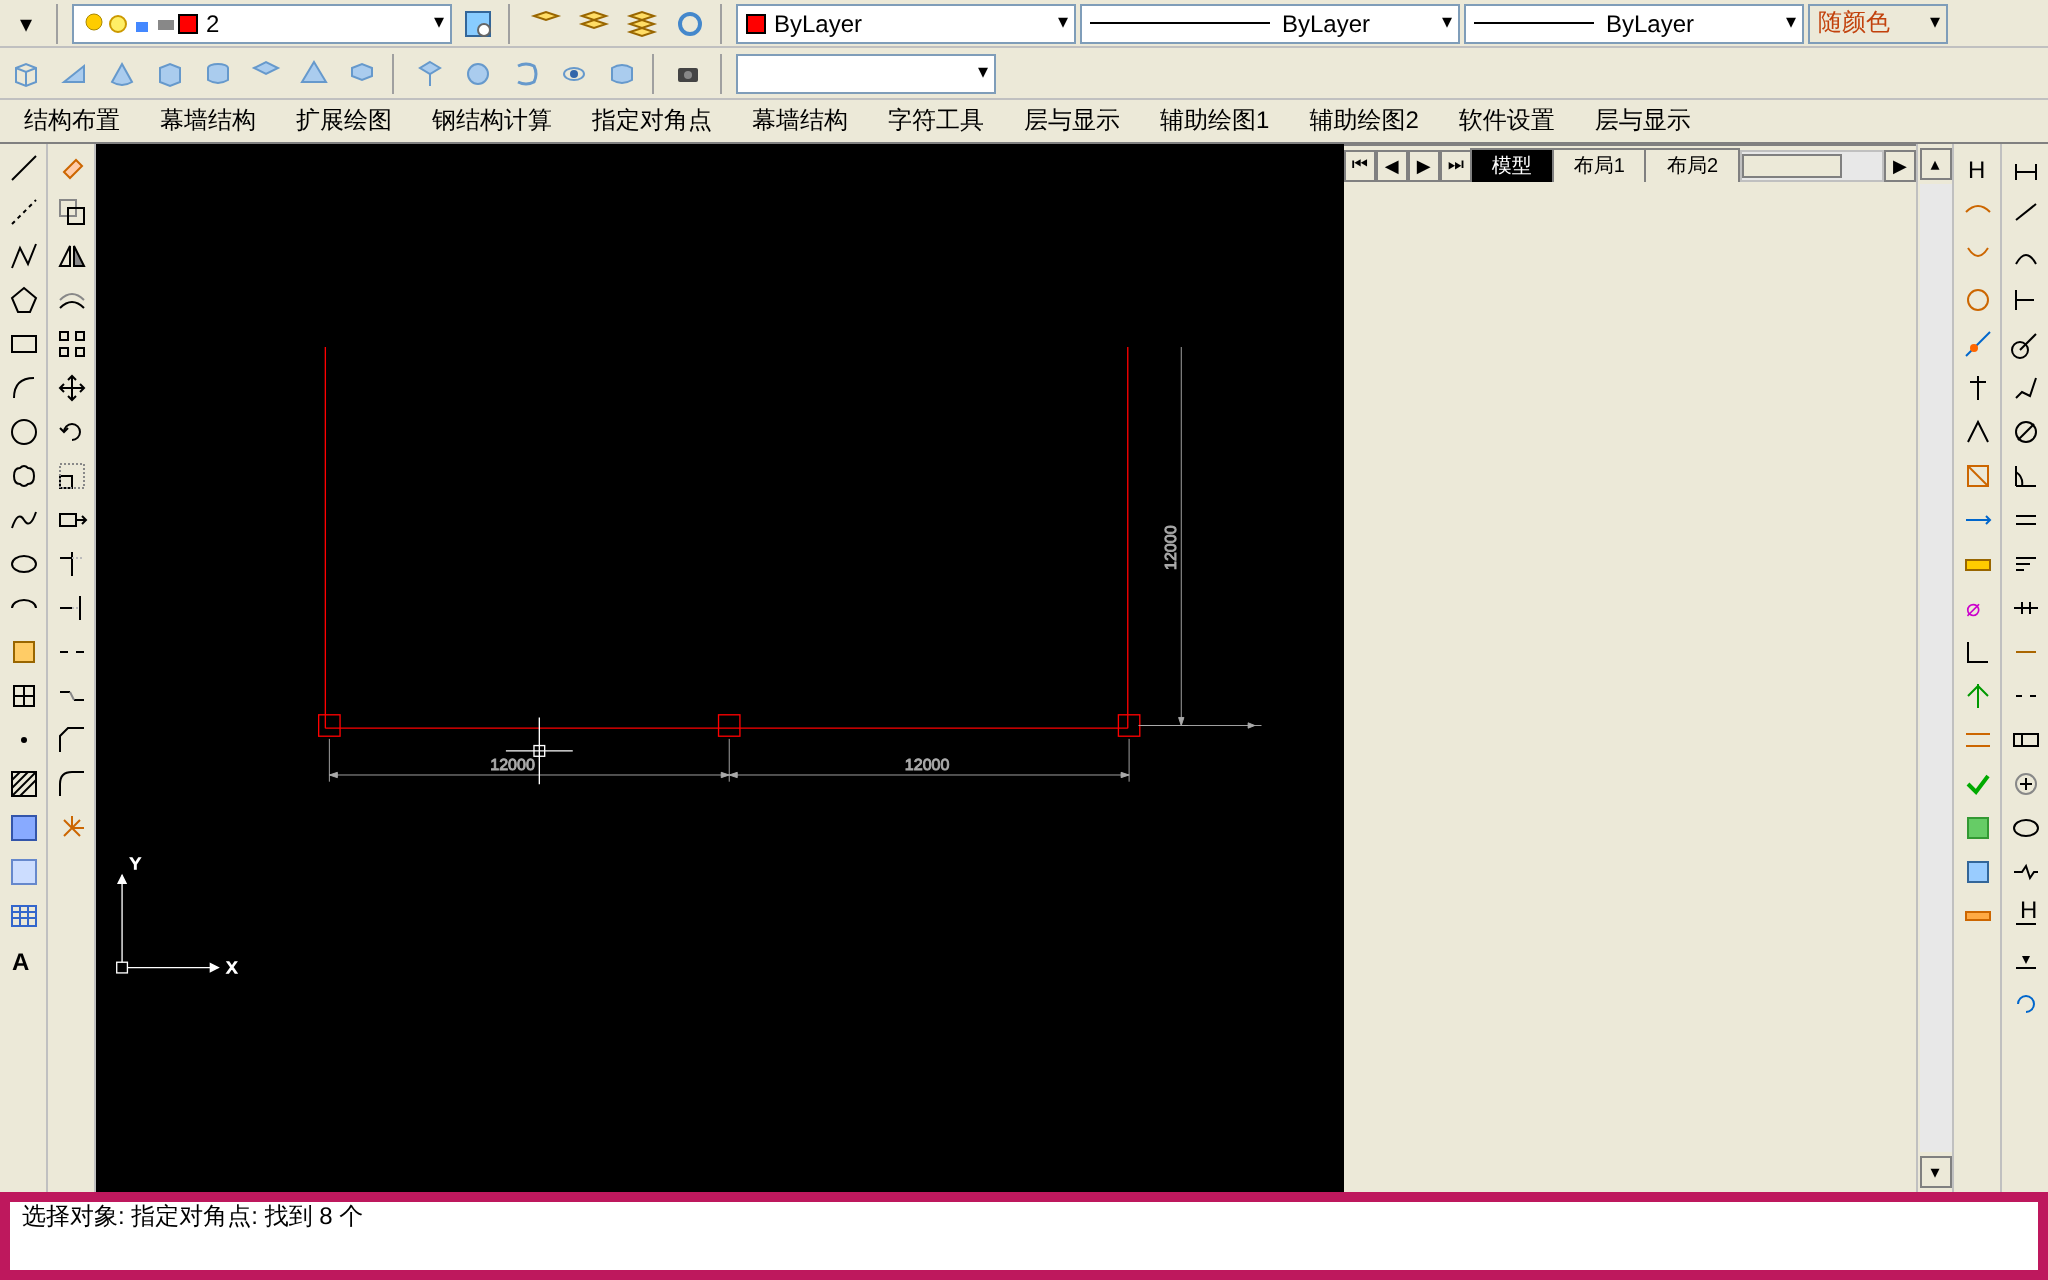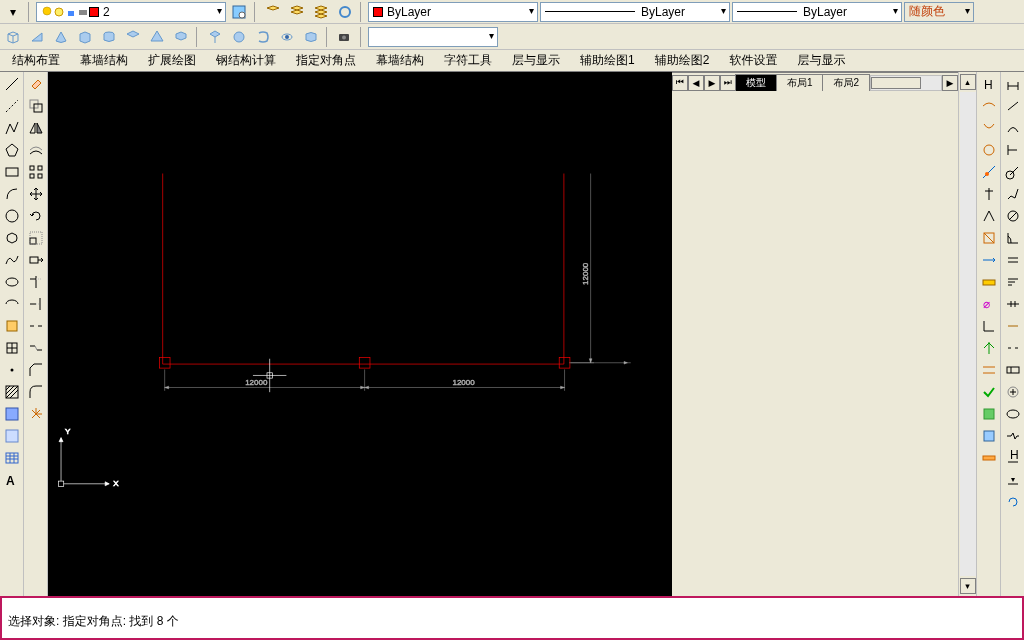--- a/index.html
+++ b/index.html
@@ -20,21 +20,21 @@
 .vert-toolbar.borl { border-left: 1px solid #c0c0c0; border-right:none;}
 .vt-btn { width: 20px; height: 20px; display: flex; align-items: center; justify-content: center; cursor: pointer; border: 1px solid transparent;}
 .canvas-wrap { flex: 1; display: flex; min-width: 0; }
 .canvas { flex: 1; background: #000; position: relative; border: 1px solid #000; }
 .layout-tabs { height: 20px; background: #ece9d8; display: flex; align-items: center; border-top: 1px solid #808080; }
 .layout-btn { width: 16px; height: 16px; background: #ece9d8; border: 1px solid #808080; display:flex;align-items:center;justify-content:center;font-size:9px;cursor:pointer; }
 .layout-tab { padding: 1px 10px; border: 1px solid #808080; border-bottom:none; background: #ece9d8; font-size:10px; cursor:pointer; margin-left:-1px;}
 .layout-tab.active { background: #000; color: #fff; }
 .scroll-track { flex:1; height:16px; background:#e8e8e8; border:1px solid #c0c0c0; display:flex; align-items:center; }
 .scroll-thumb { height:12px; width:50px; background:#ece9d8; border:1px solid #808080; margin-left: auto; margin-right:20px;}
-.cmdline { height: 44px; background: #fff; border: 2px solid #be185d; padding: 16px 6px; font-family: SimSun, monospace; font-size: 12px; line-height: 14px; overflow:hidden; flex-shrink:0;}
+.cmdline { height: 44px; background: #fff; border: 5px solid #be185d; padding: 0 6px; font-family: SimSun, monospace; font-size: 12px; line-height: 14px; overflow:hidden; flex-shrink:0;}
 svg { display: block; }
 .icon-bulb { fill: #ffcc00; stroke:#aa8800; stroke-width:.5;}
 .disabled { color: #c2410c; }
 </style>
 </head>
 <body>
 
 <div class="toolbar-row">
   <span class="tb-btn">▾</span>
   <span class="sep"></span>

